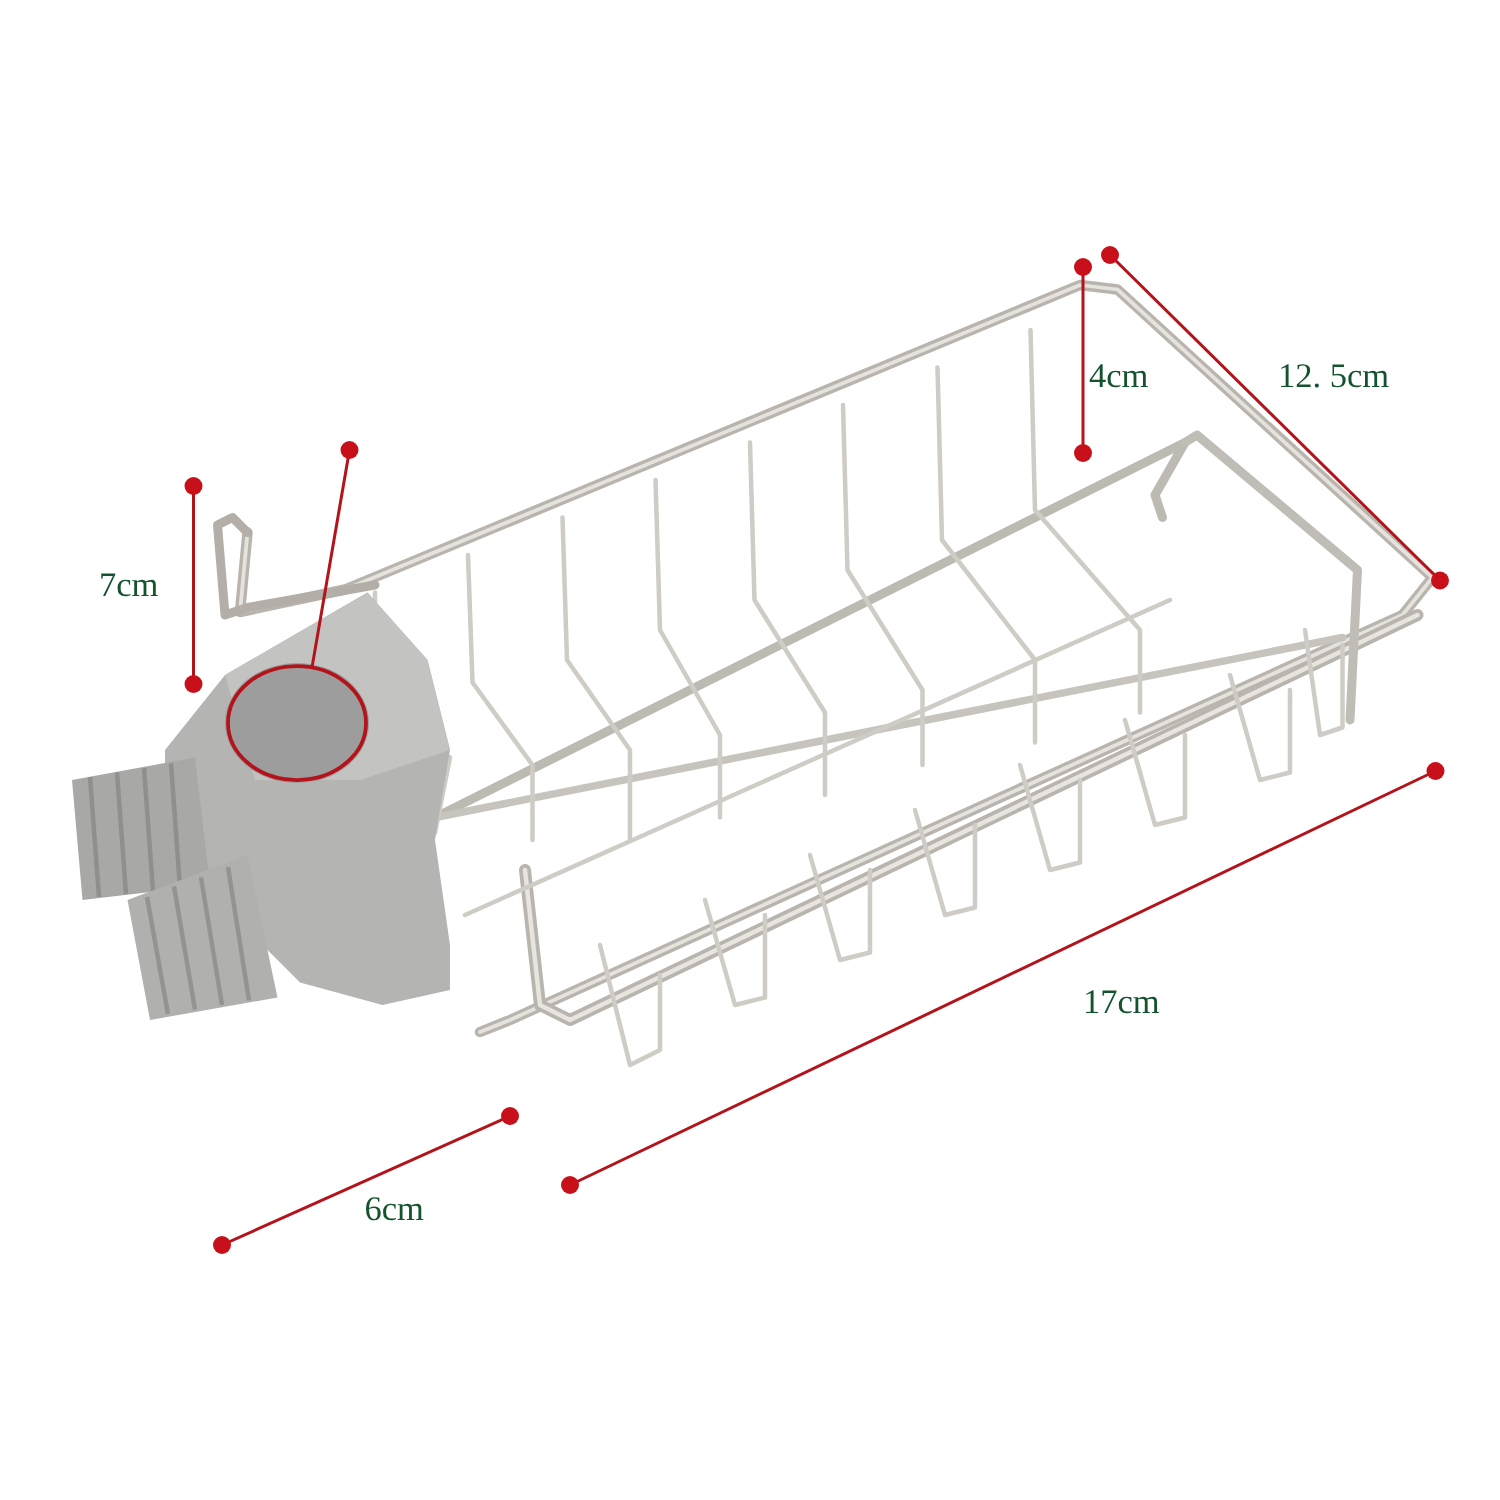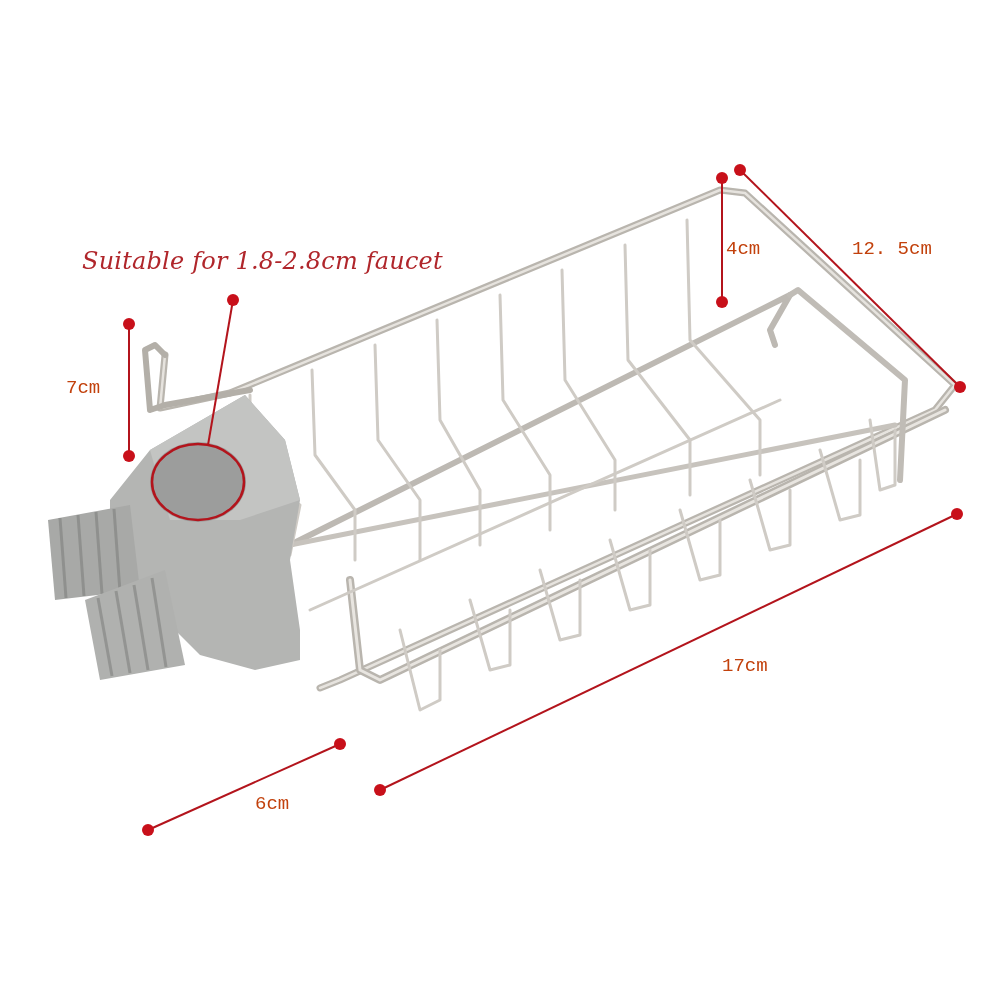--- a/index.html
+++ b/index.html
@@ -1,18 +1,18 @@
 <!DOCTYPE html>
 <html><head>
   <meta charset="utf-8">
   <style>
     html, body { margin: 0; padding: 0; background: #ffffff; }
     .canvas { position: relative; width: 1000px; height: 1000px; overflow: hidden; background: #ffffff; }
     svg.scene { position: absolute; left: 0; top: 0; width: 1000px; height: 1000px; }
-    .label { position: absolute; color: #c2410c; font-family: Liberation Mono, monospace; font-size: 19px; white-space: nowrap; }
+    .label { position: absolute; color: #14532d; font-family: Liberation Serif, serif; font-size: 23px; white-space: nowrap; }
     .caption { position: absolute; left: 82px; top: 247px; color: #b0262b; font-family: "DejaVu Serif", serif; font-style: italic; font-size: 24px; white-space: nowrap; letter-spacing: 0.2px; }
   </style>
 </head>
 <body>
 
 <div class="canvas">
   <svg class="scene" viewBox="0 0 1000 1000">
 
     <g fill="none" stroke-linecap="round" stroke-linejoin="round">
 
@@ -95,19 +95,18 @@
       <line x1="380" y1="790" x2="957" y2="514" stroke-width="2"></line>
       <circle cx="380" cy="790" r="6" stroke="none"></circle>
       <circle cx="957" cy="514" r="6" stroke="none"></circle>
 
       <line x1="148" y1="830" x2="340" y2="744" stroke-width="2"></line>
       <circle cx="148" cy="830" r="6" stroke="none"></circle>
       <circle cx="340" cy="744" r="6" stroke="none"></circle>
     </g>
   </svg>
 
-  <div class="caption">Suitable for 1.8-2.8cm faucet</div>
   <div class="label" style="left:66px; top:377px;">7cm</div>
   <div class="label" style="left:726px; top:238px;">4cm</div>
   <div class="label" style="left:852px; top:238px;">12. 5cm</div>
   <div class="label" style="left:722px; top:655px;">17cm</div>
-  <div class="label" style="left:255px; top:793px;">6cm</div>
+  <div class="label" style="left:243px; top:793px;">6cm</div>
 </div>
 
 </body></html>

